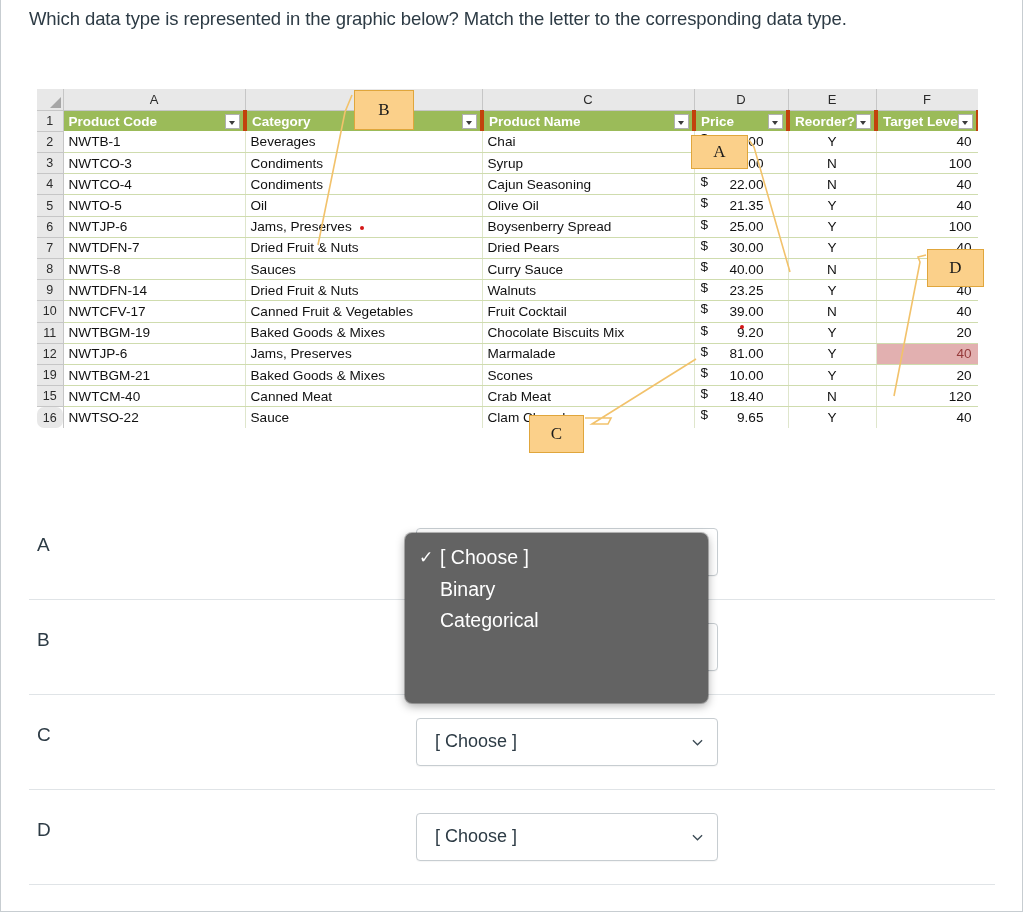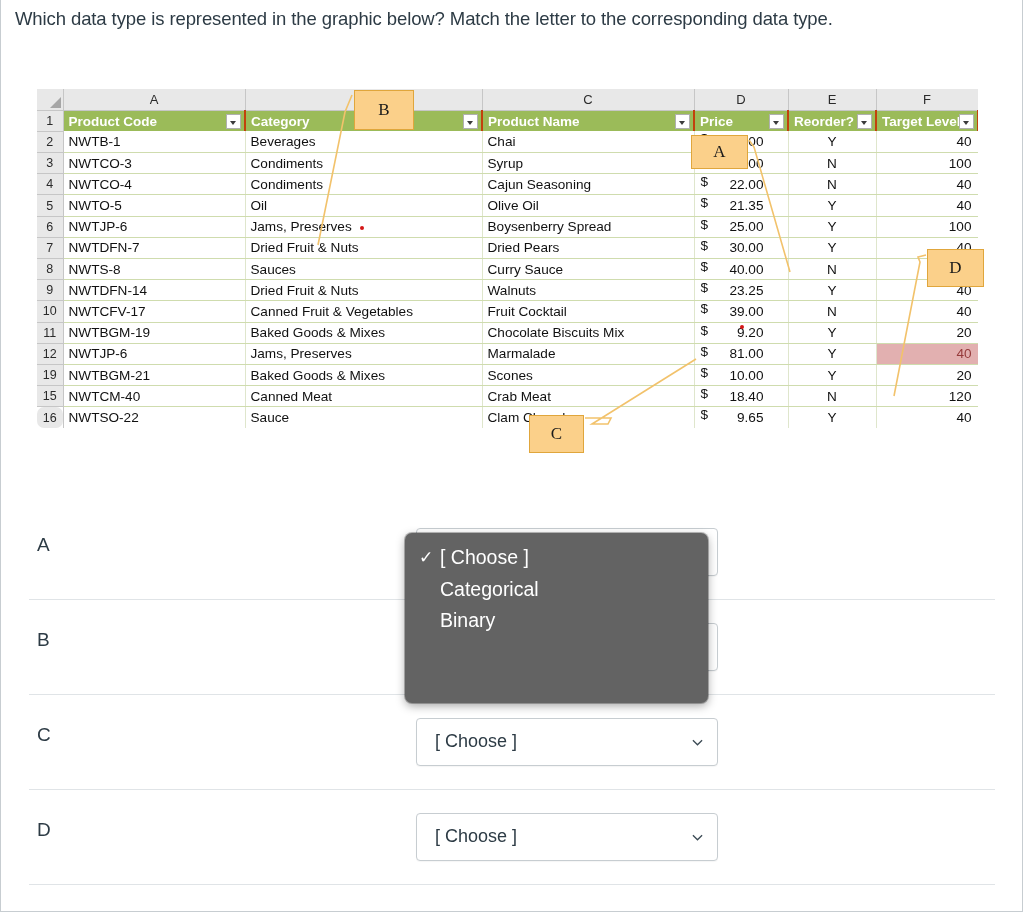--- a/index.html
+++ b/index.html
@@ -23,21 +23,21 @@
     width: 1023px;
     height: 912px;
     border: 1px solid #c7cdd1;
     border-top: none;
     box-sizing: border-box;
   }
 
   
   #question {
     position: absolute;
-    left: 15px;
+    left: 29px;
     top: 2px;
     width: 950px;
     font-size: 18.5px;
     line-height: 34px;
     color: #2d3b45;
     font-family: "Liberation Sans", sans-serif;
     letter-spacing: -0.1px;
   }
 
   
@@ -108,21 +108,21 @@
   }
 
   
   .hdr {
     background: #9bbb59;
     color: #ffffff;
     font-weight: bold;
     font-size: 13.5px;
     padding-left: 5px !important;
     position: relative;
-    border-right: 2px solid #c2410c;
+    border-right: 4px solid #c2410c;
     height: 22px;
   }
   .hdr .lbl { display: inline-block; }
   .filter-btn {
     position: absolute;
     right: 3px;
     top: 3px;
     width: 15px;
     height: 15px;
     background: #ffffff;
@@ -558,15 +558,15 @@
     <span class="chev">
       <svg viewBox="0 0 12 12" width="11" height="11">
           <path d="M1 3.5 L6 8.5 L11 3.5" stroke="#3b4a54" stroke-width="1.4" fill="none"></path>
         </svg>
     </span>
   </div>
 </div>
 
 <div id="dropdown">
     <div class="dd-item"><span class="dd-check">✓</span><span>[ Choose ]</span></div>
+    <div class="dd-item"><span>Binary</span></div>
     <div class="dd-item"><span>Categorical</span></div>
-    <div class="dd-item"><span>Binary</span></div>
   </div>
 
 </body></html>

